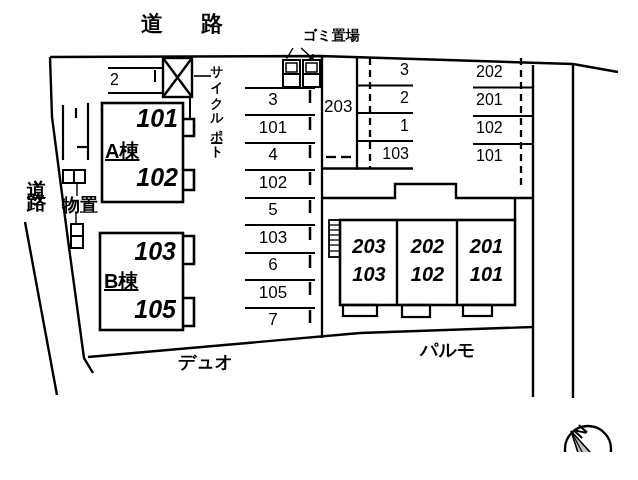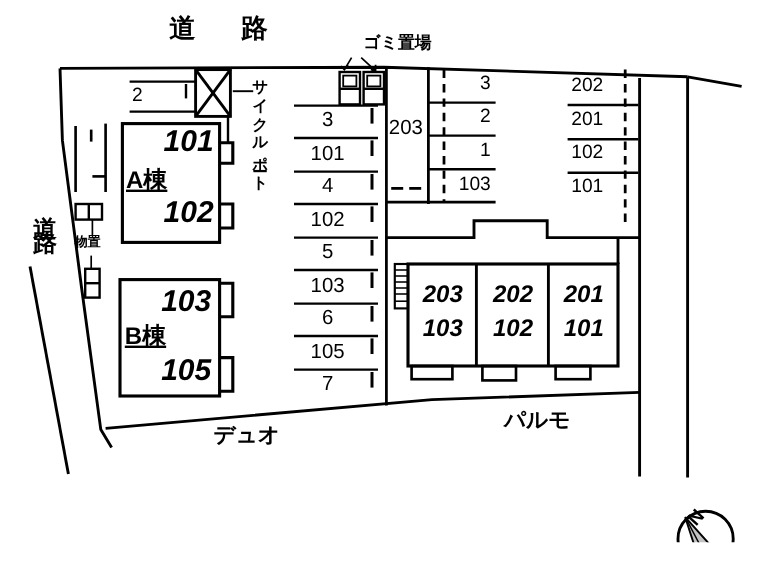--- a/index.html
+++ b/index.html
@@ -158,21 +158,21 @@
       <circle cx="588" cy="449" r="23" stroke="#000" stroke-width="2.4" fill="none"></circle>
       <polygon points="571,431 583,468 598,461" fill="#c2c2c2" stroke="#000" stroke-width="1.6"></polygon>
       <path d="M571,431 L588,463" stroke="#000" stroke-width="1.2" fill="none"></path>
     </g>
   </svg>
 
   <div class="lbl road-top" style="left:141px;top:12px;">道  路</div>
   <div class="lbl road-left" style="left:26px;top:164px;">道路</div>
   <div class="lbl small" style="left:271px;top:28px;margin-left:32px;">ゴミ置場</div>
   <div class="lbl vtext" style="left:209px;top:57px;">サイクルポート</div>
-  <div class="lbl small" style="left:62px;top:196px;font-size:11px;">物置</div>
+  <div class="lbl small" style="left:62px;top:196px;font-size:18px;">物置</div>
   <div class="lbl area-name" style="left:178px;top:353px;">デュオ</div>
   <div class="lbl area-name" style="left:420px;top:341px;">パルモ</div>
   <div class="lbl north" style="left:575px;top:423px;">N</div>
 
   <div class="lbl pnum" style="left:110px;top:71px;font-size:16px;">2</div>
   <div class="lbl pnum" style="left:324px;top:98px;">203</div>
 
   <div class="lbl pnum" style="left:240px;top:91px;width:66px;">3</div>
   <div class="lbl pnum" style="left:240px;top:119px;width:66px;">101</div>
   <div class="lbl pnum" style="left:240px;top:146px;width:66px;">4</div>

